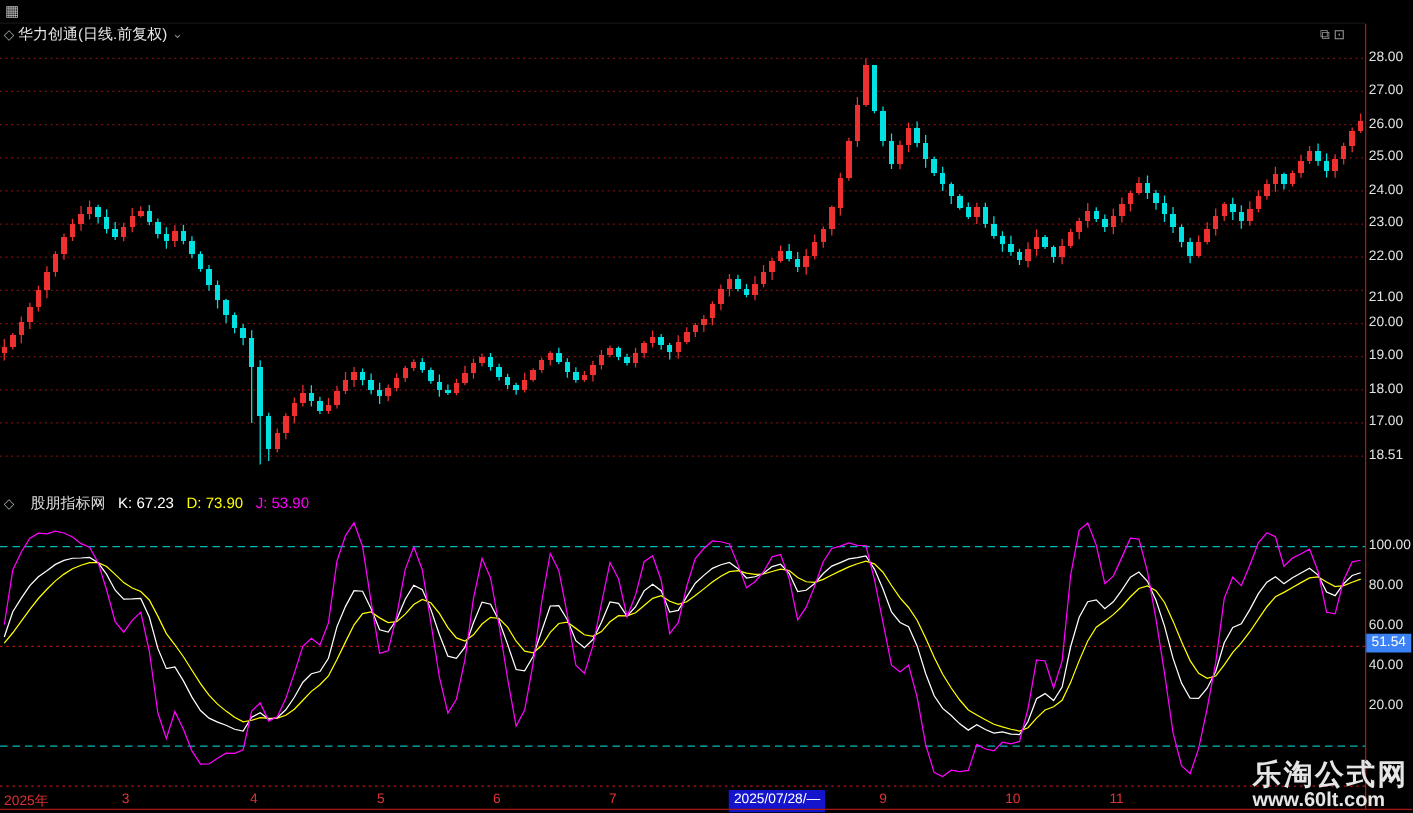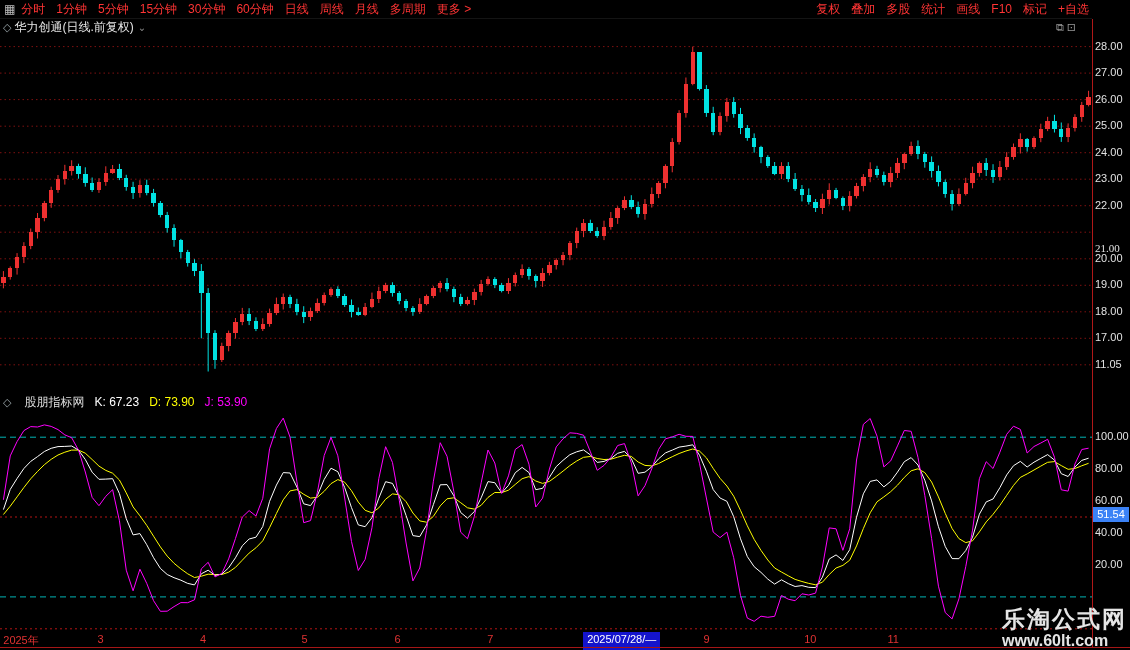--- a/index.html
+++ b/index.html
@@ -46,44 +46,20 @@
   .wm1{font-size:23px;font-weight:bold;letter-spacing:2px;line-height:26px;}
   .wm2{font-size:16px;font-weight:bold;line-height:18px;}
 </style>
 </head>
 <body>
 
 <div id="app">
 
   <div class="toolbar">
     <span class="tb-appicon">▦</span>
-    <div class="tb-group" id="tb-left">
-        <span class="tb-item" style="color: rgb(255, 52, 52);">分时</span>
-        <span class="tb-item" style="color: rgb(255, 52, 52);">1分钟</span>
-        <span class="tb-item" style="color: rgb(255, 52, 52);">5分钟</span>
-        <span class="tb-item" style="color: rgb(255, 52, 52);">15分钟</span>
-        <span class="tb-item" style="color: rgb(255, 52, 52);">30分钟</span>
-        <span class="tb-item" style="color: rgb(255, 52, 52);">60分钟</span>
-        <span class="tb-item" style="color: rgb(255, 52, 52);">日线</span>
-        <span class="tb-item" style="color: rgb(255, 52, 52);">周线</span>
-        <span class="tb-item" style="color: rgb(255, 52, 52);">月线</span>
-        <span class="tb-item" style="color: rgb(255, 52, 52);">多周期</span>
-        <span class="tb-item" style="color: rgb(255, 52, 52);">更多 &gt;</span>
-      </div>
-    <div class="tb-group right" id="tb-right">
-        <span class="tb-item" style="color: rgb(255, 52, 52);">复权</span>
-        <span class="tb-item" style="color: rgb(255, 52, 52);">叠加</span>
-        <span class="tb-item" style="color: rgb(255, 52, 52);">多股</span>
-        <span class="tb-item" style="color: rgb(255, 52, 52);">统计</span>
-        <span class="tb-item" style="color: rgb(255, 52, 52);">画线</span>
-        <span class="tb-item" style="color: rgb(255, 52, 52);">F10</span>
-        <span class="tb-item" style="color: rgb(255, 52, 52);">标记</span>
-        <span class="tb-item" style="color: rgb(255, 52, 52);">+自选</span>
-        <span class="tb-item" style="color: rgb(255, 52, 52);">返回</span>
-      </div>
   </div>
 
   <div class="title-row">
     <span class="dicon">◇</span>
     <span class="main-title">华力创通(日线.前复权)</span>
     <span class="chev">⌄</span>
   </div>
 
   <div class="corner-icons">
     <span>⧉</span><span>⊡</span>
@@ -449,26 +425,26 @@
 
   <div id="axis-col">
     <div class="axis-rule" style="background: rgb(176, 24, 24);"></div>
   <div class="axis-label" style="top: 39.6074px; color: rgb(226, 226, 226);">28.00</div>
       <div class="axis-label" style="top: 66.1259px; color: rgb(226, 226, 226);">27.00</div>
       <div class="axis-label" style="top: 92.6444px; color: rgb(226, 226, 226);">26.00</div>
       <div class="axis-label" style="top: 119.163px; color: rgb(226, 226, 226);">25.00</div>
       <div class="axis-label" style="top: 145.681px; color: rgb(226, 226, 226);">24.00</div>
       <div class="axis-label" style="top: 172.2px; color: rgb(226, 226, 226);">23.00</div>
       <div class="axis-label" style="top: 198.719px; color: rgb(226, 226, 226);">22.00</div>
-      <div class="axis-label" style="top: 242px; color: rgb(226, 226, 226); font-family: Liberation Serif, serif;">21.00</div>
+      <div class="axis-label" style="top: 232px; color: rgb(226, 226, 226);">21.00</div>
       <div class="axis-label" style="top: 251.756px; color: rgb(226, 226, 226);">20.00</div>
       <div class="axis-label" style="top: 278.274px; color: rgb(226, 226, 226);">19.00</div>
       <div class="axis-label" style="top: 304.793px; color: rgb(226, 226, 226);">18.00</div>
       <div class="axis-label" style="top: 331.311px; color: rgb(226, 226, 226);">17.00</div>
-      <div class="axis-label" style="top: 357.83px; color: rgb(226, 226, 226);">11.05</div>
+      <div class="axis-label" style="top: 357.83px; color: rgb(226, 226, 226);">18.51</div>
       <div class="axis-label" style="top: 430.151px; color: rgb(226, 226, 226);">100.00</div>
       <div class="axis-label" style="top: 462.094px; color: rgb(226, 226, 226);">80.00</div>
       <div class="axis-label" style="top: 494.036px; color: rgb(226, 226, 226);">60.00</div>
       <div class="axis-label" style="top: 525.978px; color: rgb(226, 226, 226);">40.00</div>
       <div class="axis-label" style="top: 557.921px; color: rgb(226, 226, 226);">20.00</div>
       <div class="badge" style="top: 506.548px; background: #3b82f6;">51.54</div>
     </div>
 
   <div id="timeline">
       <div class="tl-tick" style="left: 3.276px; color: rgb(224, 50, 50);">2025年</div>

